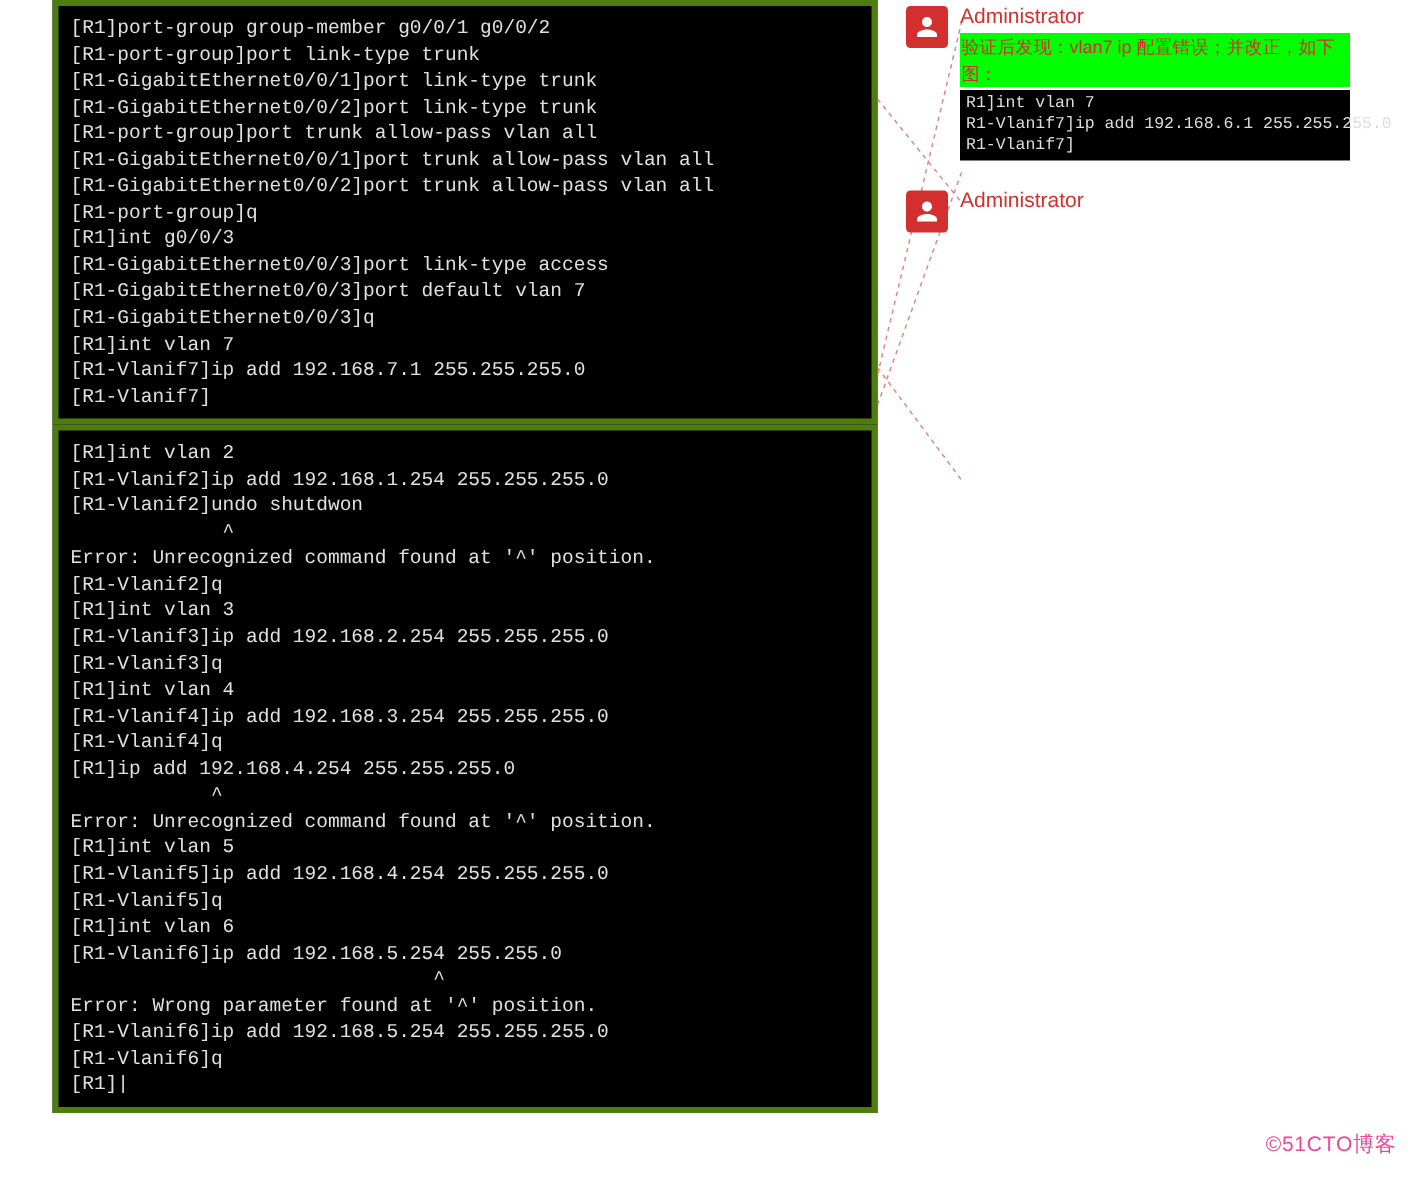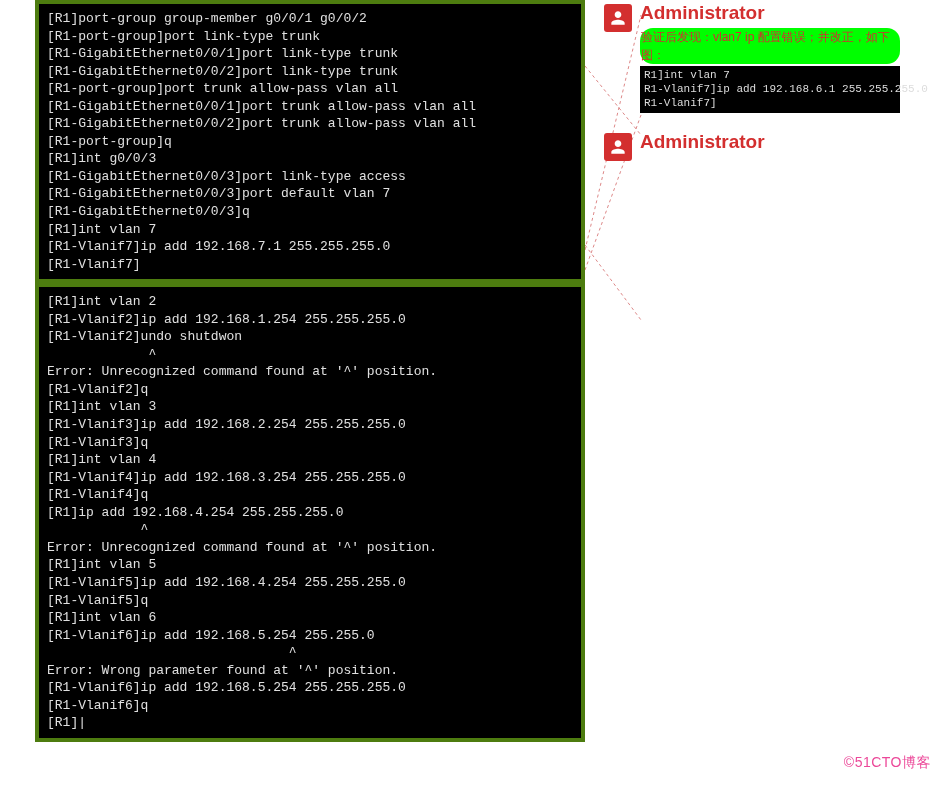--- a/index.html
+++ b/index.html
@@ -52,34 +52,33 @@
     width: 28px;
     height: 28px;
     background: #d32f2f;
     border-radius: 3px;
     display: flex;
     align-items: center;
     justify-content: center;
   }
   .avatar svg { width: 20px; height: 20px; fill: #fff; }
   .author {
-    font-weight: bold;
+    font-weight: normal;
     color: #d32f2f;
-    font-size: 19px;
+    font-size: 14px;
     margin-bottom: 4px;
   }
   .cb-green {
     display: block;
     background: #00ff00;
     color: #d32f2f;
     font-size: 12px;
     line-height: 1.5;
     padding: 0 1px;
     margin-bottom: 2px;
-    border-radius: 13px;
   }
   .cb-code {
     background: #000;
     color: #ddd;
     font-family: "Courier New", monospace;
     font-size: 11px;
     line-height: 1.25;
     white-space: pre;
     padding: 3px 4px;
     margin-top: 2px;

